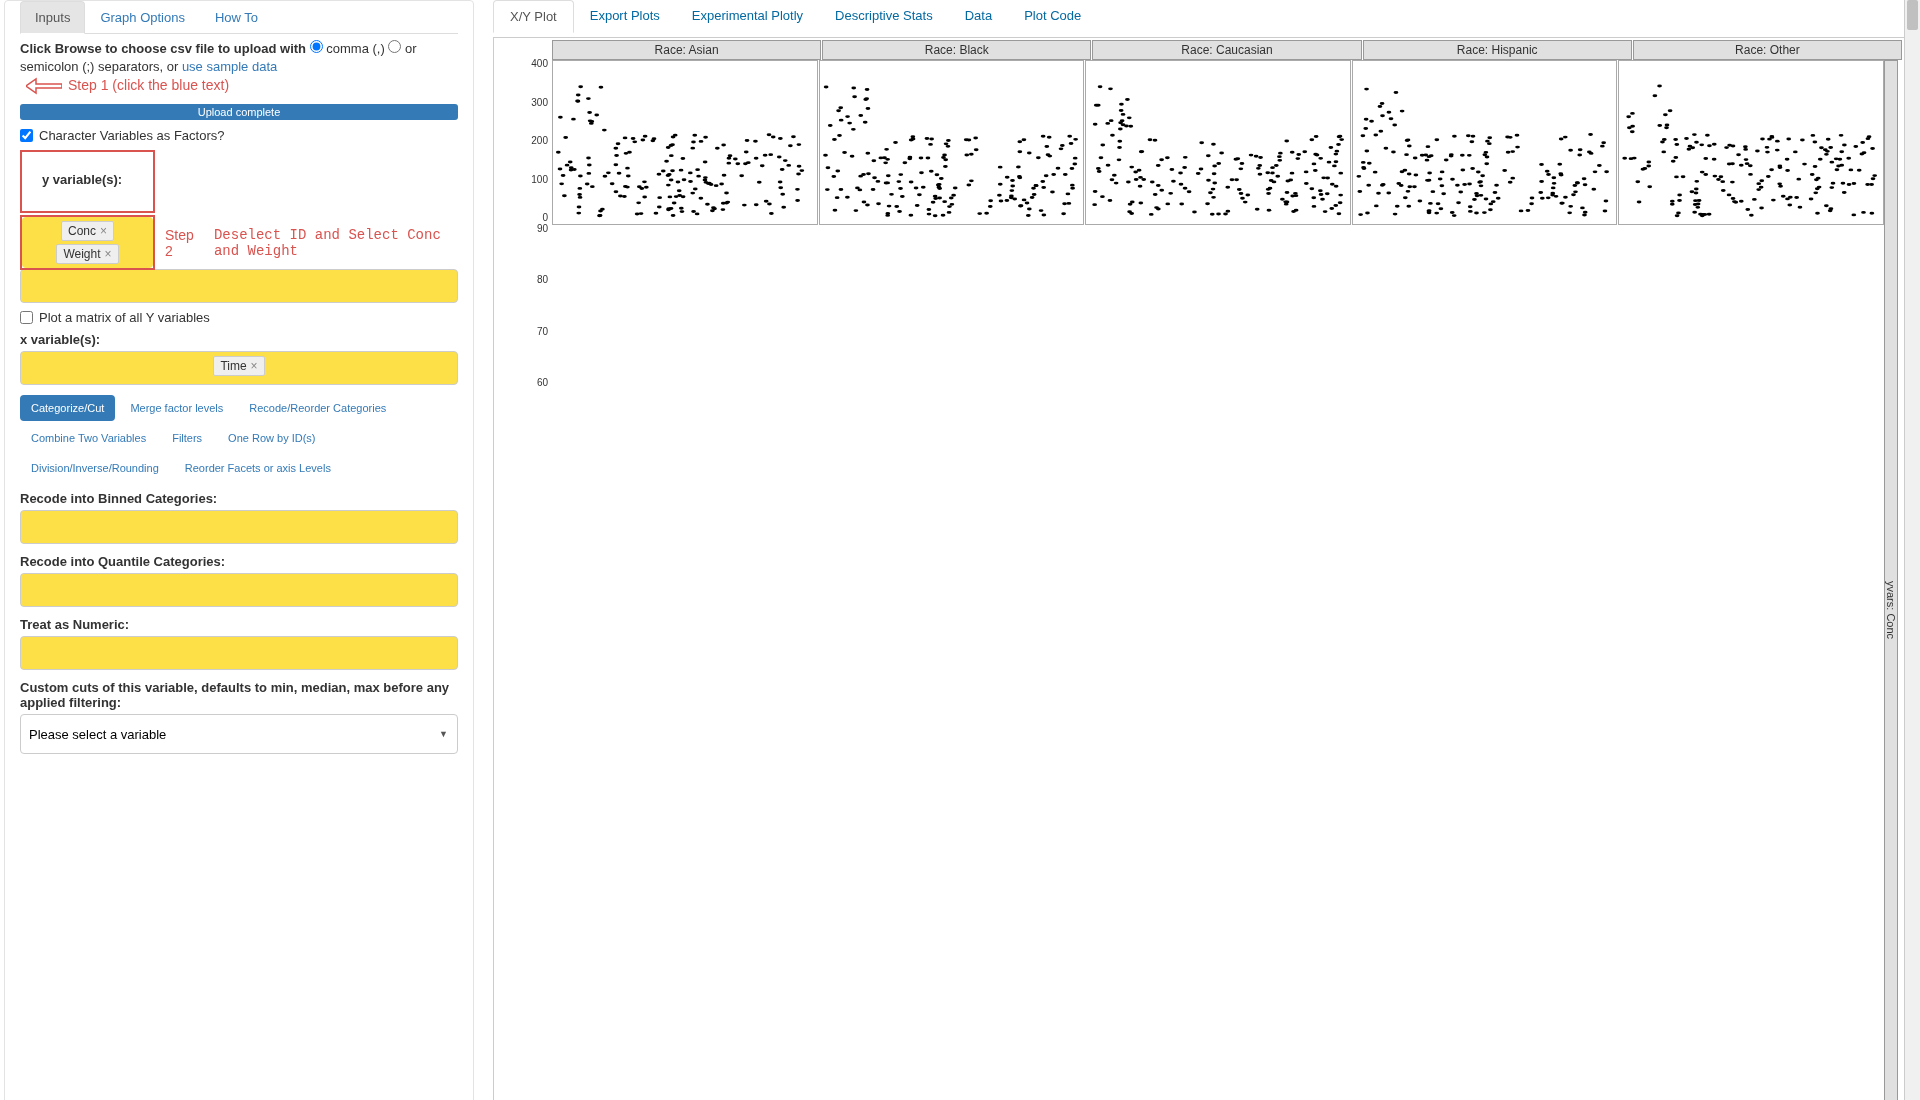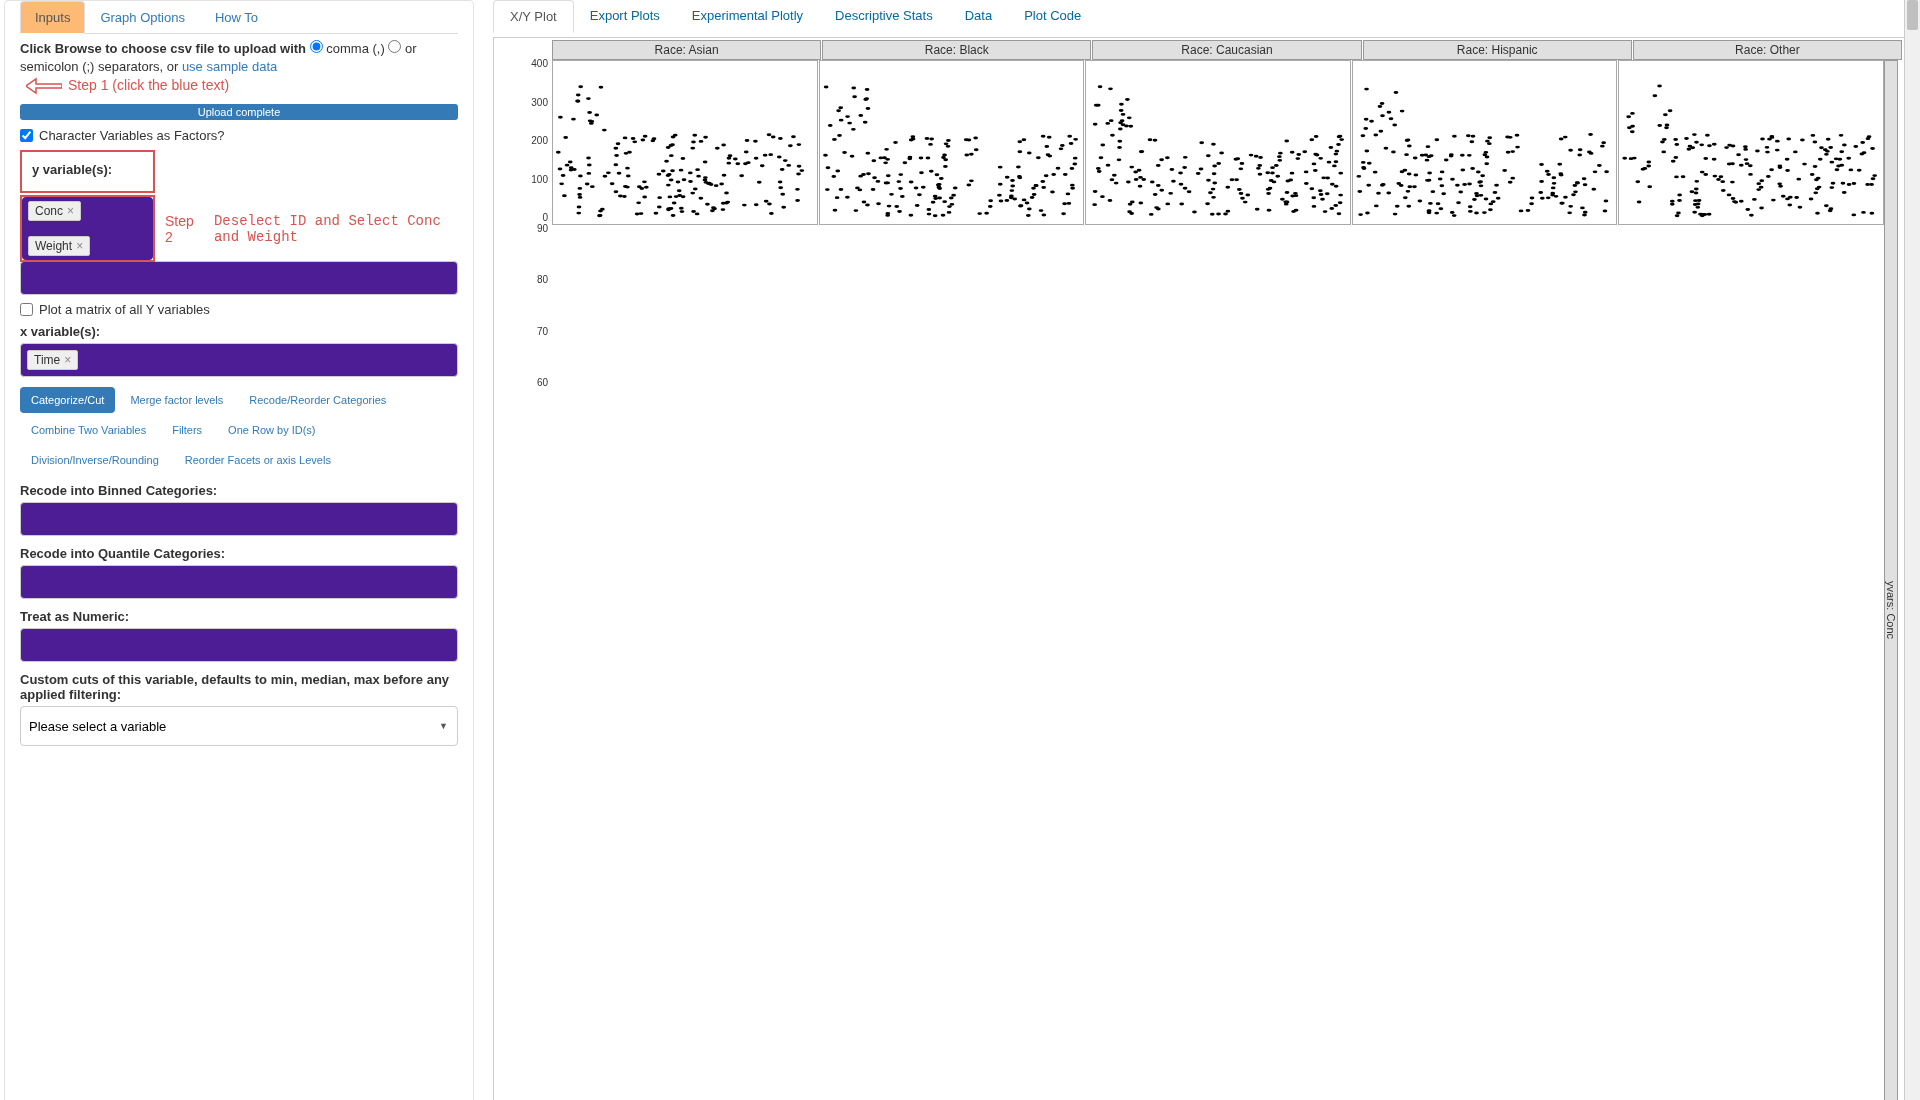--- a/index.html
+++ b/index.html
@@ -2,33 +2,33 @@
 <html><head>
 <meta charset="utf-8">
 <style>
 * { box-sizing: border-box; margin: 0; padding: 0; }
 body { font-family: "Helvetica Neue", Helvetica, Arial, sans-serif; font-size: 13px; color: #333; background: #fff; }
 .container { display: flex; width: 100%; }
 .left-panel { width: 470px; padding: 0 15px 15px 15px; border: 1px solid #e3e3e3; border-radius: 4px; margin: 0 4px; background: #fff; }
 .right-panel { flex: 1; padding: 0 15px; }
 .nav-tabs { list-style: none; display: flex; border-bottom: 1px solid #ddd; margin-bottom: 6px; }
 .nav-tabs li { padding: 8px 14px; cursor: pointer; color: #337ab7; border: 1px solid transparent; border-radius: 4px 4px 0 0; margin-bottom: -1px; }
-.nav-tabs li.active { border-color: #ddd #ddd #fff; background: #fdba74; color: #555; }
+.nav-tabs li.active { border-color: #ddd #ddd #fff; background: #e5e5e5; color: #555; }
 .form-group { margin-bottom: 10px; }
 .form-label { display: block; font-weight: bold; margin-bottom: 4px; font-size: 13px; }
 .help-text { font-size: 13px; line-height: 1.4; }
 .link { color: #337ab7; cursor: pointer; }
 .btn { display: inline-block; padding: 6px 12px; border: 1px solid #ccc; border-radius: 4px; background: #fff; cursor: pointer; font-size: 13px; margin-right: 6px; }
 .progress-bar { background: #337ab7; color: #fff; text-align: center; font-size: 11px; padding: 2px 0; border-radius: 3px; margin: 4px 0 8px 0; }
 .checkbox-row { margin: 7px 0; display: flex; align-items: center; gap: 6px; }
 .checkbox-row input { margin: 0; }
-.token-input { border: 1px solid #ccc; border-radius: 4px; padding: 4px 6px; min-height: 34px; background: #4c1d95; display: flex; flex-wrap: wrap; gap: 15px; align-items: center; }
+.token-input { border: 1px solid #ccc; border-radius: 4px; padding: 4px 6px; min-height: 34px; background: #fde047; display: flex; flex-wrap: wrap; gap: 3px; align-items: center; flex-direction: column; }
 .token { background: #efefef; border: 1px solid #ccc; border-radius: 2px; padding: 2px 6px; font-size: 12px; display: inline-flex; align-items: center; gap: 4px; }
 .token .remove { cursor: pointer; color: #888; }
-.redbox { border: 2px solid #d9534f; padding: 10px; }
+.redbox { border: 2px solid #d9534f; padding: 20px; }
 .red-annot { color: #d9534f; font-size: 14px; display: inline-block; }
 .pill-row { display: flex; flex-wrap: wrap; gap: 4px; margin: 6px 0 10px 0; }
 .pill { padding: 7px 11px; color: #337ab7; cursor: pointer; border-radius: 4px; font-size: 11px; }
 .pill.active { background: #337ab7; color: #fff; }
 .text-input, .select-styled { width: 100%; border: 1px solid #ccc; border-radius: 4px; padding: 19px 8px; height: 34px; font-size: 13px; background: #fff; }
 .select-wrap { position: relative; }
 .select-wrap::after { content: "▼"; font-size: 9px; color: #555; position: absolute; right: 10px; top: 50%; transform: translateY(-50%); pointer-events: none; }
 .plot-tabs { list-style: none; display: flex; flex-wrap: wrap; gap: 0; margin-bottom: 4px; }
 .plot-tabs li { padding: 8px 16px; color: #0369a1; cursor: pointer; font-size: 13px; }
 .plot-tabs li.active { color: #555; border: 1px solid #ddd; border-bottom-color: #fff; border-radius: 4px 4px 0 0; }

